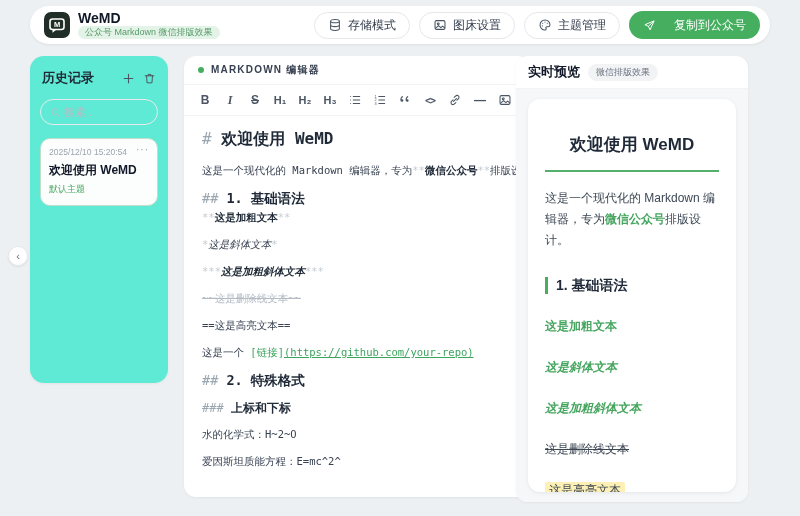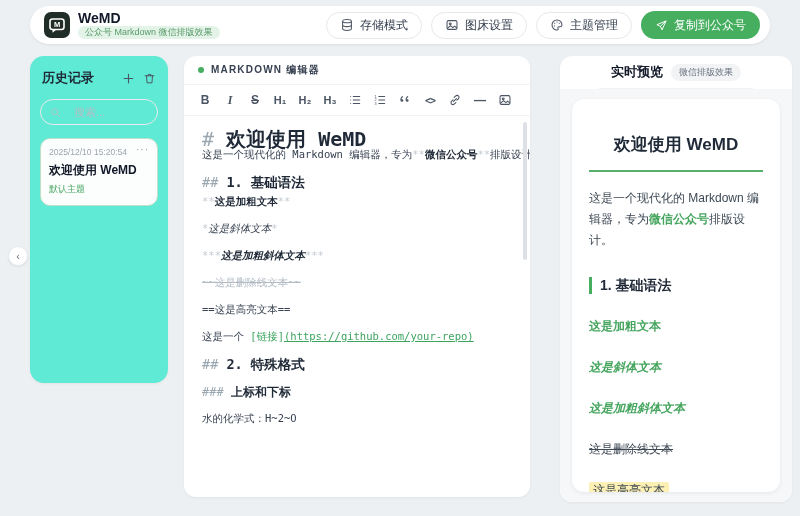--- a/index.html
+++ b/index.html
@@ -29,21 +29,21 @@
   }
   .actions{ display:flex; align-items:center; gap:9px; }
   .hbtn{
     display:flex; align-items:center; gap:6px; height:27px; padding:5px 13px;
     background:#fff; border:1px solid #e5e7eb; border-radius:14px;
     font-size:12px; color:#374151; cursor:pointer;
     font-family:"Liberation Sans", sans-serif;
   }
   .hicon{ color:#4b5563; display:flex; }
   .copy-btn{
-    display:flex; align-items:center; gap:6px; height:28px; padding:0 14px;
+    display:flex; align-items:center; gap:18px; height:28px; padding:0 14px;
     background:#45ae5f; border:none; border-radius:14px;
     font-size:12px; color:#fff; cursor:pointer;
     font-family:"Liberation Sans", sans-serif;
   }
   .copy-btn .hicon{ color:#fff; }
 
   
   .collapse{
     position:absolute; left:8px; top:246px; width:20px; height:20px;
     border-radius:50%; background:#fff; border:1px solid #e7e9ec;
@@ -56,21 +56,21 @@
   .sidebar{
     position:absolute; left:30px; top:56px; width:138px; height:327px;
     background:#5eead4; border-radius:14px; box-shadow:0 1px 3px rgba(0,0,0,.05);
     padding:13px 10px;
   }
   .sb-head{ display:flex; align-items:center; justify-content:space-between; margin-bottom:12px; padding:0 2px; }
   .sb-title{ font-size:13px; font-weight:bold; color:#1f2937; }
   .sb-icons{ display:flex; align-items:center; gap:8px; color:#4b5563; }
   .icon-btn{ background:none; border:none; color:#4b5563; cursor:pointer; display:flex; padding:0; }
   .search{
-    display:flex; align-items:center; gap:13px; height:26px;
+    display:flex; align-items:center; gap:3px; height:26px;
     border:1px solid #e8eaed; border-radius:13px; padding:0 9px; color:#b6bdc6;
   }
   .search input{
     border:none; outline:none; width:100%; font-size:11px; color:#374151;
     font-family:"Liberation Sans", sans-serif; background:transparent;
   }
   .search input::placeholder{ color:#b6bdc6; }
   .hist-card{
     margin-top:13px; border:1px solid #bedfc8; background:#fcfefd;
     border-radius:10px; padding:8px 8px 9px; cursor:pointer;
@@ -100,21 +100,21 @@
   .tb-italic{ font-style:italic; font-weight:600; font-family:"Liberation Serif", serif; }
   .tb-strikethrough{ text-decoration:line-through; font-weight:600; }
   .tb-heading-1,.tb-heading-2,.tb-heading-3{ font-size:11px; font-weight:700; }
   .tb-code{ font-family:"DejaVu Sans Mono", monospace; font-size:10px; font-weight:600; letter-spacing:-1px; }
   .tb-horizontal-rule{ font-weight:600; }
   .ed-content{
     flex:1; position:relative; overflow:hidden; padding:14px 18px 0;
     font-family:"DejaVu Sans Mono", monospace; font-size:10.5px; color:#374151;
   }
   .ed-line{ margin-bottom:14px; line-height:13px; white-space:nowrap; }
-  .ed-h1{ font-size:20px; line-height:18px; margin-bottom:0; }
+  .ed-h1{ font-size:16px; line-height:18px; margin-bottom:16px; }
   .ed-h2{ font-size:13.5px; line-height:15px; margin:2px 0 13px; }
   .ed-h2.tight{ margin-bottom:5px; }
   .ed-h3{ font-size:12px; line-height:14px; margin-bottom:13px; }
   .seg-marker{ color:#9aa7b0; }
   .seg-h1,.seg-h2,.seg-h3{ font-weight:bold; color:#1f2937; }
   .seg-dim{ color:#c5ccd4; }
   .seg-bold{ font-weight:bold; color:#1f2937; }
   .seg-italic{ font-style:italic; }
   .seg-bolditalic{ font-weight:bold; font-style:italic; color:#1f2937; }
   .seg-strike{ color:#b3bcc5; text-decoration:line-through; }
@@ -122,23 +122,23 @@
   .seg-url{ color:#3da45f; text-decoration:underline; }
   .ed-scroll{ position:absolute; right:3px; top:6px; width:4px; height:138px; background:#dde1e6; border-radius:2px; cursor:pointer; }
   .ed-status{
     height:19px; flex:0 0 19px; border-top:1px solid #f1f3f5;
     display:flex; align-items:center; gap:24px; padding:0 14px;
     font-size:10px; color:#64748b;
   }
 
   
   .preview{
-    position:absolute; left:560px; top:56px; width:232px; height:446px;
+    position:absolute; left:516px; top:56px; width:232px; height:446px;
     background:#fff; border-radius:12px; box-shadow:0 1px 3px rgba(0,0,0,.05);
-    display:flex; flex-direction:column; overflow:hidden;align-items:center;
+    display:flex; flex-direction:column; overflow:hidden;
   }
   .pv-head{ height:33px; flex:0 0 33px; display:flex; align-items:center; gap:8px; padding:0 12px; border-bottom:1px solid #f1f3f5; }
   .pv-title{ font-size:13px; font-weight:bold; color:#111827; }
   .pv-badge{ font-size:9px; color:#6b7280; background:#f1f3f5; padding:2px 8px; border-radius:9px; }
   .pv-body{ flex:1; background:#f6f7f9; padding:10px 12px; overflow:hidden; }
   .pv-card{
     background:#fff; border-radius:12px; box-shadow:0 1px 4px rgba(0,0,0,.07);
     padding:22px 17px; height:393px; overflow:hidden;
   }
   .pv-h1{
@@ -337,20 +337,21 @@
       <div class="ed-line ed-h2 tight"><span class="seg-marker">## </span><span class="seg-h2">1. 基础语法</span></div>
       <div class="ed-line ed-p"><span class="seg-dim">**</span><span class="seg-bold">这是加粗文本</span><span class="seg-dim">**</span></div>
       <div class="ed-line ed-p"><span class="seg-dim">*</span><span class="seg-italic">这是斜体文本</span><span class="seg-dim">*</span></div>
       <div class="ed-line ed-p"><span class="seg-dim">***</span><span class="seg-bolditalic">这是加粗斜体文本</span><span class="seg-dim">***</span></div>
       <div class="ed-line ed-p"><span class="seg-strike">~~这是删除线文本~~</span></div>
       <div class="ed-line ed-p"><span class="seg-text">==这是高亮文本==</span></div>
       <div class="ed-line ed-p"><span class="seg-text">这是一个 </span><span class="seg-link">[链接]</span><span class="seg-url">(https://github.com/your-repo)</span></div>
       <div class="ed-line ed-h2"><span class="seg-marker">## </span><span class="seg-h2">2. 特殊格式</span></div>
       <div class="ed-line ed-h3"><span class="seg-marker">### </span><span class="seg-h3">上标和下标</span></div>
       <div class="ed-line ed-p"><span class="seg-text">水的化学式：H~2~O</span></div>
+      <div class="ed-line ed-p"><span class="seg-text">爱因斯坦质能方程：E=mc^2^</span></div>
     </div>
 </section>
 
 <section class="preview">
   <div class="pv-head">
     <span class="pv-title">实时预览</span>
     <span class="pv-badge">微信排版效果</span>
   </div>
   <div class="pv-body">
     <div class="pv-card">

